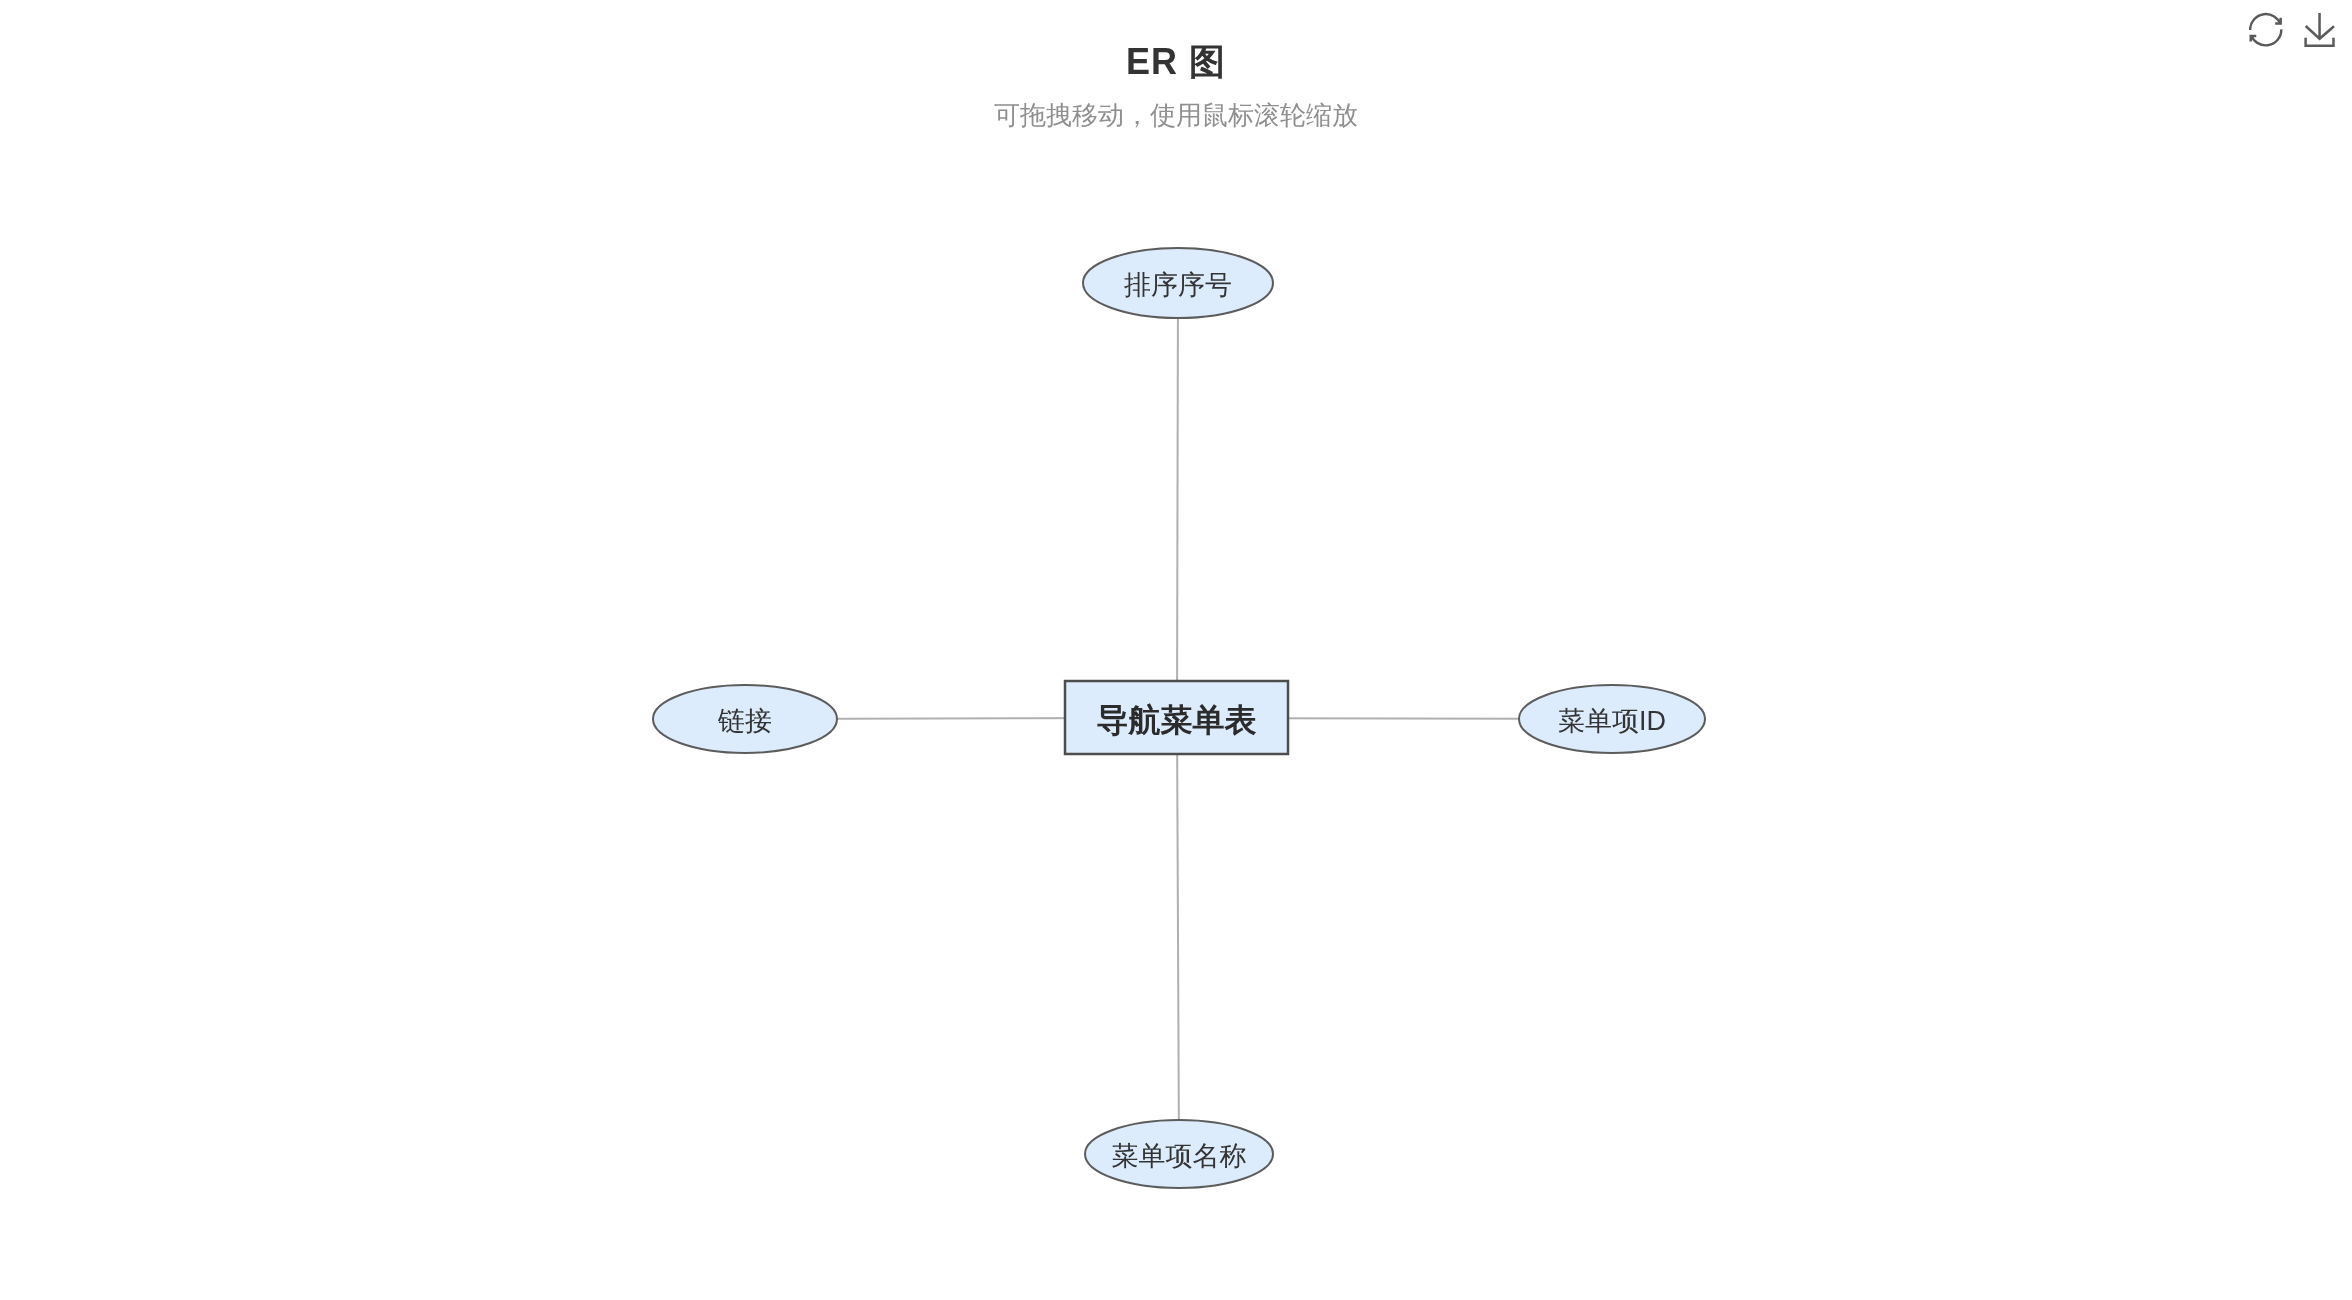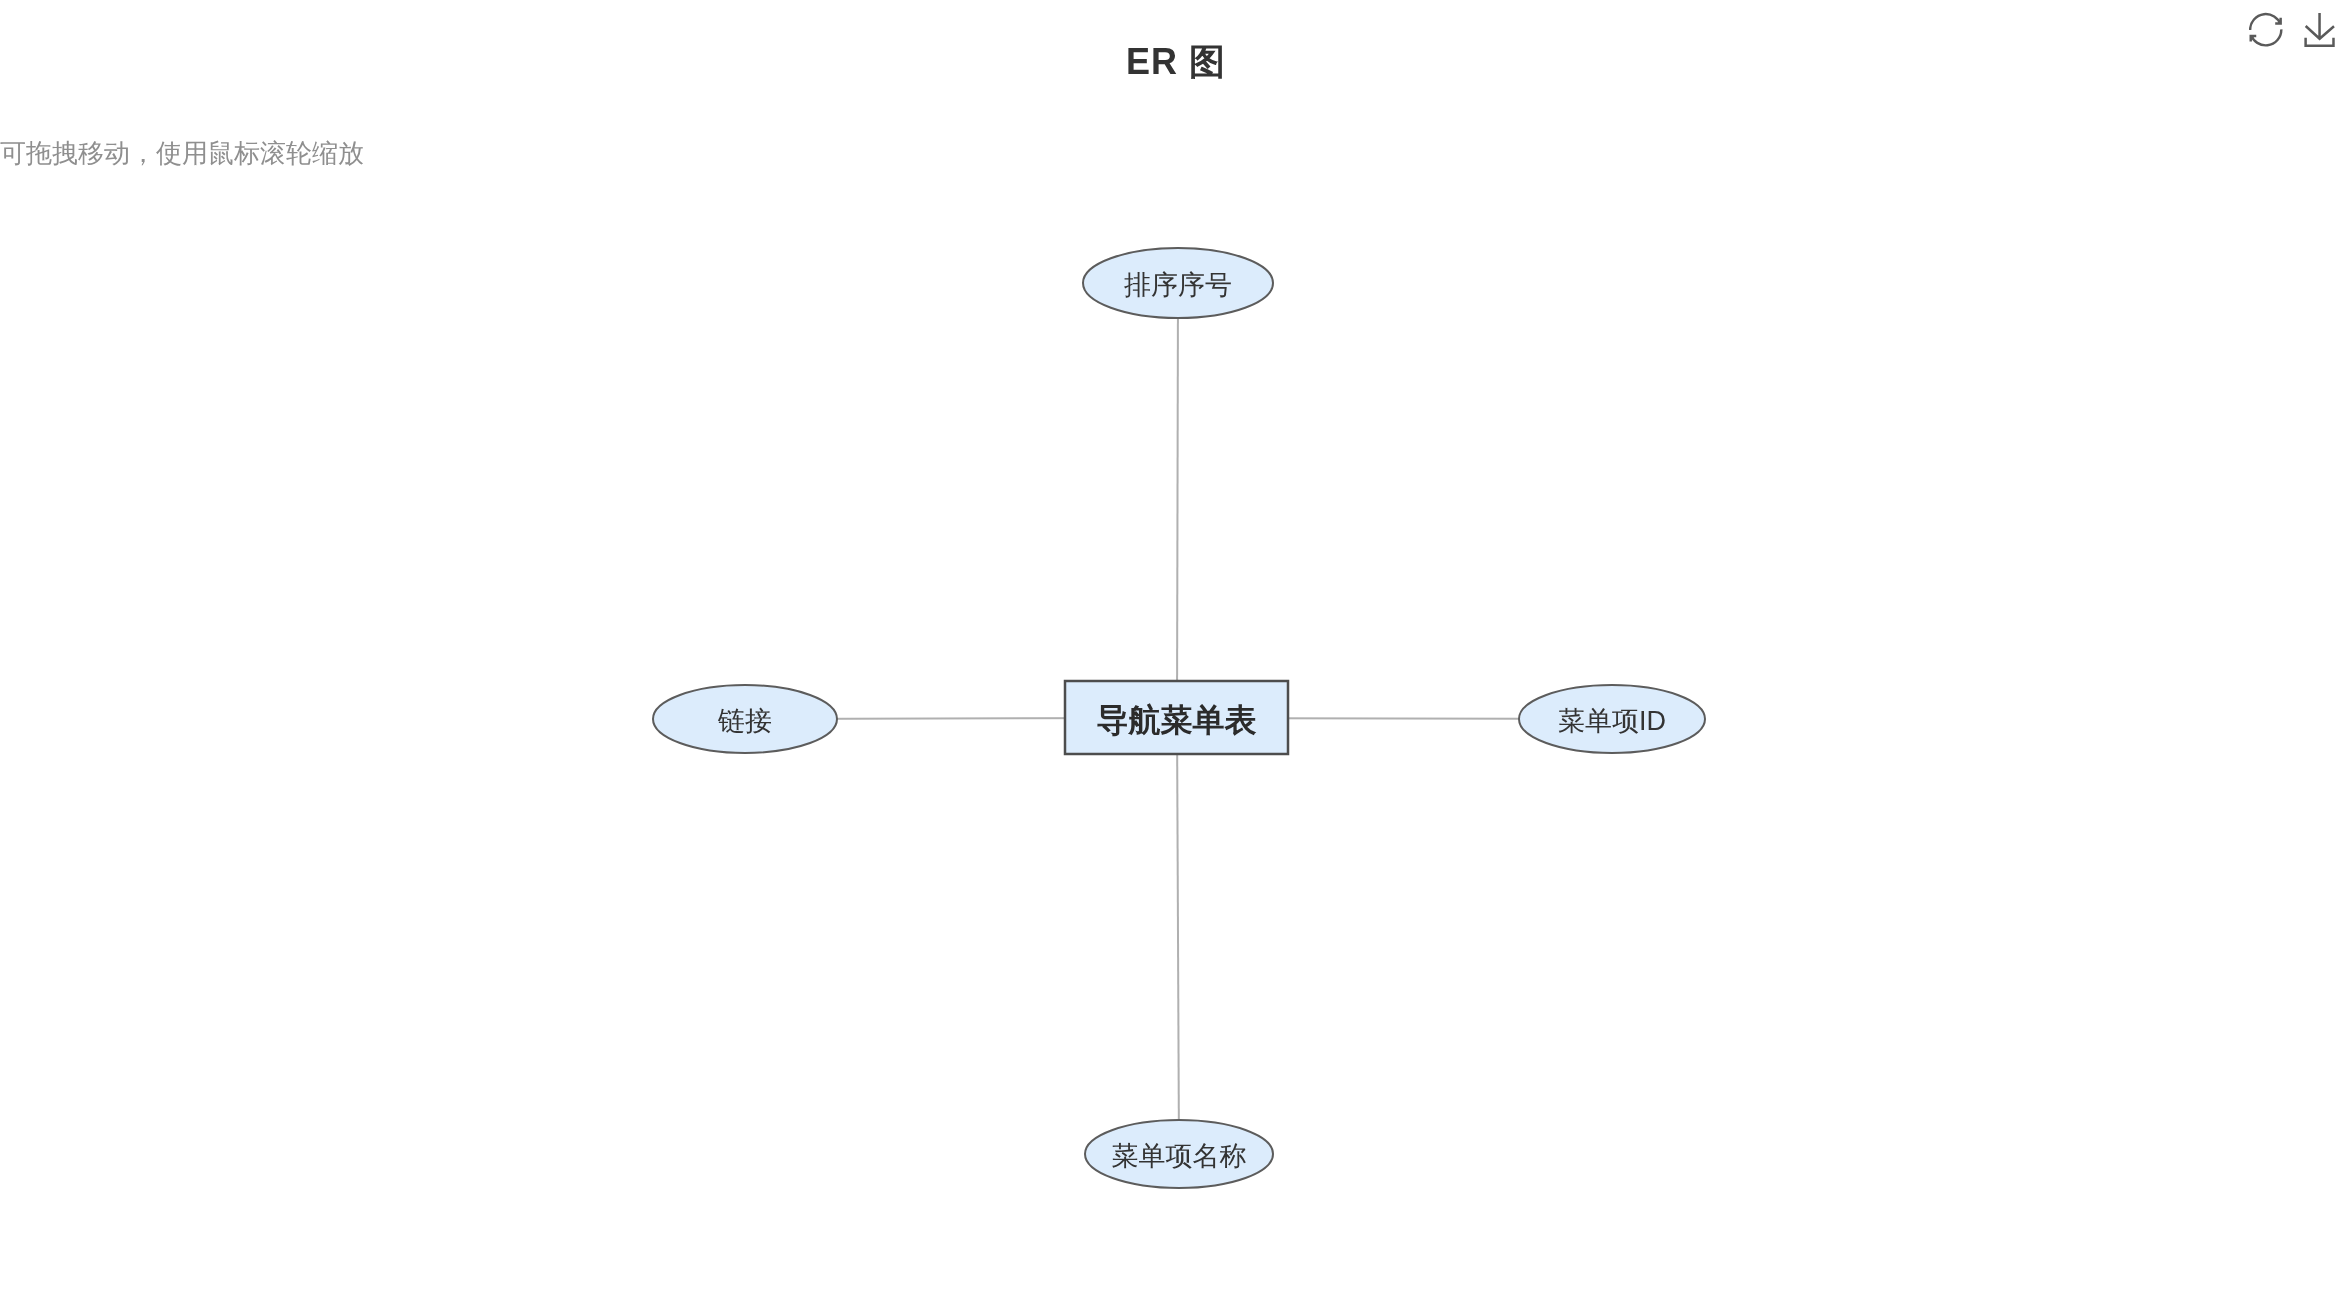--- a/index.html
+++ b/index.html
@@ -20,24 +20,24 @@
     font-size: 36px;
     font-weight: bold;
     color: #333333;
     letter-spacing: 1px;
   }
   .page-subtitle {
     position: absolute;
     top: 98px;
     left: 0;
     width: 100%;
+    text-align: center;
     font-size: 26px;
     font-weight: normal;
     color: #8f8f8f;
-    margin-top: 38px;
   }
   .toolbar {
     position: absolute;
     top: 12px;
     right: 15px;
     display: flex;
     align-items: center;
     gap: 20px;
     z-index: 5;
   }

